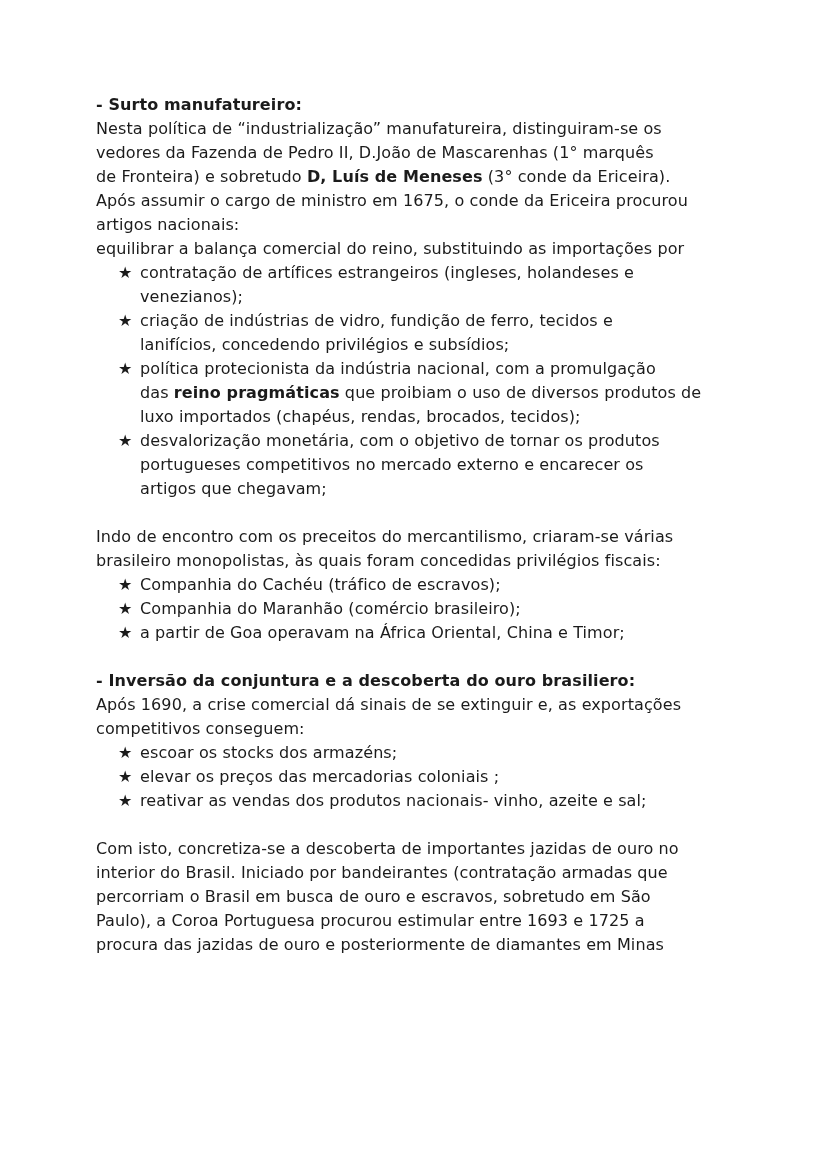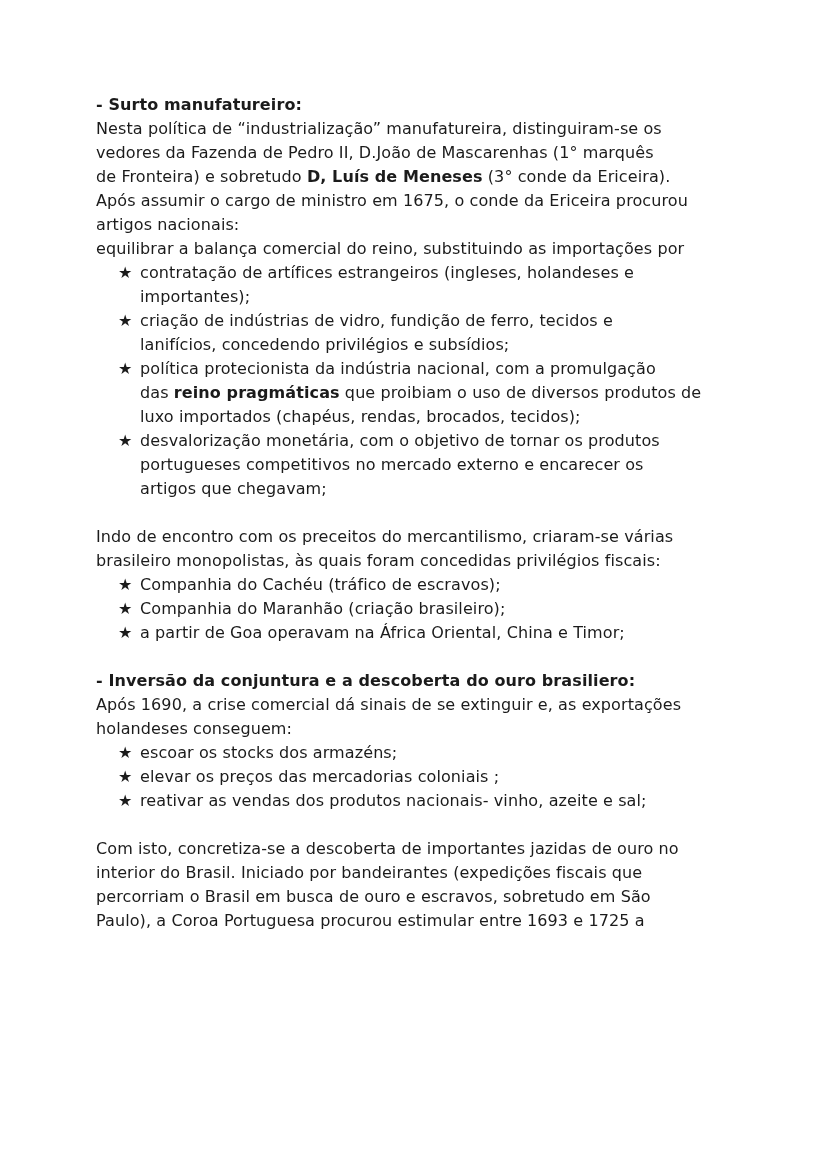--- a/index.html
+++ b/index.html
@@ -64,21 +64,21 @@
     <div class="line">vedores da Fazenda de Pedro II, D.João de Mascarenhas (1° marquês</div>
     <div class="line"><span>de Fronteira) e sobretudo </span><span class="b">D, Luís de Meneses</span><span> (3° conde da Ericeira).</span></div>
     <div class="line">Após assumir o cargo de ministro em 1675, o conde da Ericeira procurou</div>
     <div class="line">artigos nacionais:</div>
     <div class="line">equilibrar a balança comercial do reino, substituindo as importações por</div>
 
     <div class="bullet">
       <span class="star">★</span>
       <div class="btext">
         <div class="line">contratação de artífices estrangeiros (ingleses, holandeses e</div>
-        <div class="line">importantes);</div>
+        <div class="line">venezianos);</div>
       </div>
     </div>
     <div class="bullet">
       <span class="star">★</span>
       <div class="btext">
         <div class="line">criação de indústrias de vidro, fundição de ferro, tecidos e</div>
         <div class="line">lanifícios, concedendo privilégios e subsídios;</div>
       </div>
     </div>
     <div class="bullet">
@@ -105,35 +105,35 @@
 
     <div class="bullet">
       <span class="star">★</span>
       <div class="btext">
         <div class="line">Companhia do Cachéu (tráfico de escravos);</div>
       </div>
     </div>
     <div class="bullet">
       <span class="star">★</span>
       <div class="btext">
-        <div class="line">Companhia do Maranhão (criação brasileiro);</div>
+        <div class="line">Companhia do Maranhão (comércio brasileiro);</div>
       </div>
     </div>
     <div class="bullet">
       <span class="star">★</span>
       <div class="btext">
         <div class="line">a partir de Goa operavam na África Oriental, China e Timor;</div>
       </div>
     </div>
 
     <div class="gap"></div>
 
     <div class="line heading">- Inversão da conjuntura e a descoberta do ouro brasiliero:</div>
     <div class="line">Após 1690, a crise comercial dá sinais de se extinguir e, as exportações</div>
-    <div class="line">holandeses conseguem:</div>
+    <div class="line">competitivos conseguem:</div>
 
     <div class="bullet">
       <span class="star">★</span>
       <div class="btext">
         <div class="line">escoar os stocks dos armazéns;</div>
       </div>
     </div>
     <div class="bullet">
       <span class="star">★</span>
       <div class="btext">
@@ -143,18 +143,19 @@
     <div class="bullet">
       <span class="star">★</span>
       <div class="btext">
         <div class="line">reativar as vendas dos produtos nacionais- vinho, azeite e sal;</div>
       </div>
     </div>
 
     <div class="gap"></div>
 
     <div class="line">Com isto, concretiza-se a descoberta de importantes jazidas de ouro no</div>
-    <div class="line">interior do Brasil. Iniciado por bandeirantes (expedições fiscais que</div>
+    <div class="line">interior do Brasil. Iniciado por bandeirantes (contratação armadas que</div>
     <div class="line">percorriam o Brasil em busca de ouro e escravos, sobretudo em São</div>
     <div class="line">Paulo), a Coroa Portuguesa procurou estimular entre 1693 e 1725 a</div>
+    <div class="line">procura das jazidas de ouro e posteriormente de diamantes em Minas</div>
 
   </div>
 </div>
 
 </body></html>

